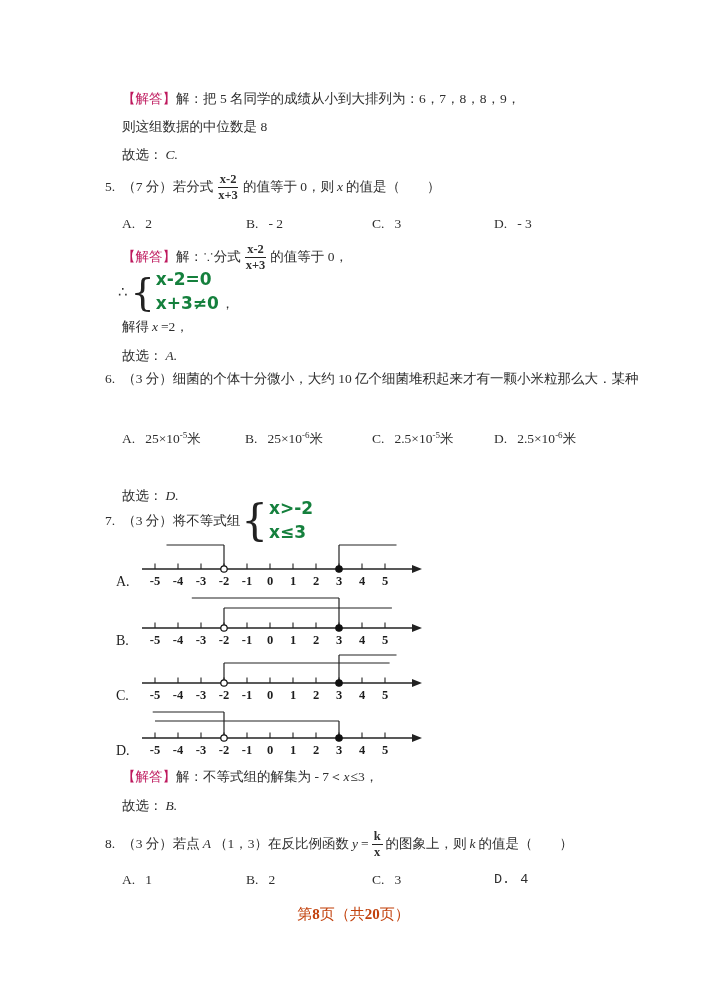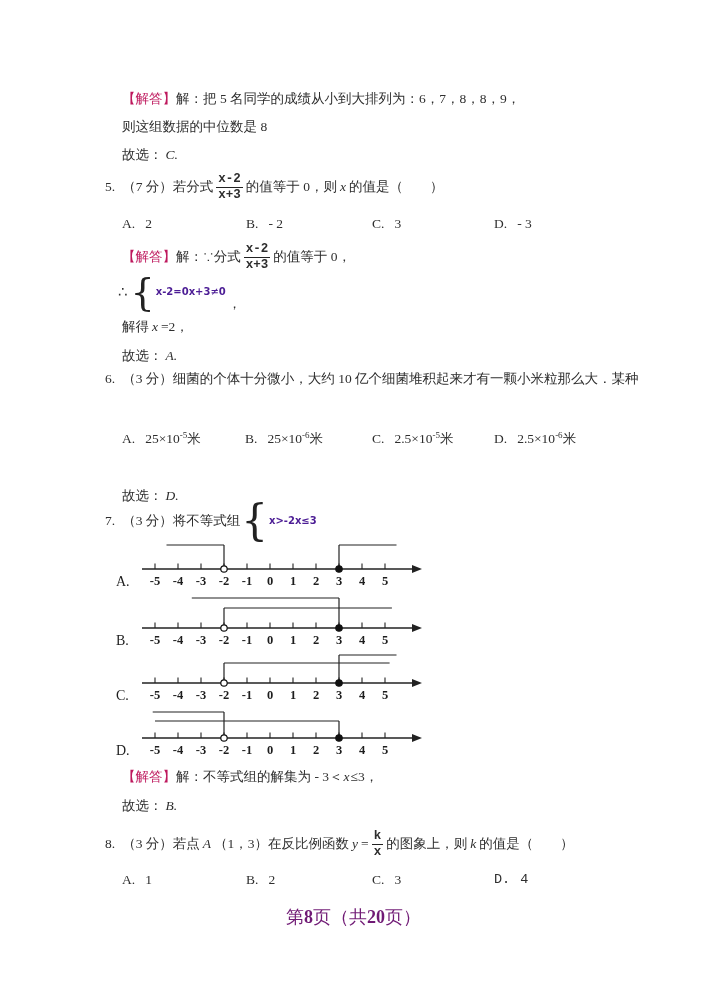--- a/index.html
+++ b/index.html
@@ -4,35 +4,35 @@
 <style>
   html,body{margin:0;padding:0;background:#fff;}
   .page{position:relative;width:707px;height:1000px;background:#ffffff;overflow:hidden;
         font-family:"Liberation Serif","DejaVu Serif",serif;color:#2e2e2e;font-size:13.5px;}
   .line{position:absolute;white-space:nowrap;line-height:18px;}
   .flexline{position:absolute;display:flex;align-items:center;white-space:nowrap;}
   .sol-label{color:#be185d;}
   .ital{font-style:italic;margin:0 3px;}
   .qnum{margin-right:7px;}
   .frac{display:inline-flex;flex-direction:column;align-items:center;vertical-align:middle;
-        font-family:Liberation Mono, monospace;font-weight:bold;font-size:12.5px;line-height:1.15;margin:0 3px;}
+        font-family:Liberation Serif, serif;font-weight:bold;font-size:12.5px;line-height:1.15;margin:0 3px;}
   .frac .num{display:block;border-bottom:1.4px solid #222;padding:0 2px;}
   .frac .den{display:block;padding:0 2px;}
   .brace{font-family:"DejaVu Serif",serif;font-weight:400;line-height:0.9;color:#222;margin:0 1px;}
   .brace.big{font-size:42px;}
   .brace.med{font-size:38px;}
-  .sys{display:inline-flex;flex-direction:row;font-family:"DejaVu Sans",sans-serif;
-       font-weight:bold;font-size:10px;line-height:1.4;color:#4c1d95;}
+  .sys{display:inline-flex;flex-direction:column;font-family:"DejaVu Sans",sans-serif;
+       font-weight:bold;font-size:17px;line-height:1.4;color:#15803d;}
   .therefore{font-size:15px;margin-right:2px;}
   .sys-comma{align-self:flex-end;margin-bottom:0;margin-left:2px;}
   .opt{position:absolute;white-space:nowrap;}
   .opt-label{margin-right:10px;}
   .sup{font-size:9px;position:relative;top:-5px;}
   .nl{position:absolute;left:96px;}
-  .footer{position:absolute;left:0;width:707px;text-align:center;font-size:18px;color:#701a75;}
+  .footer{position:absolute;left:0;width:707px;text-align:center;font-size:15px;color:#c2410c;}
   .footer b{font-weight:bold;}
 </style>
 </head>
 <body>
 
 <div class="page">
 
   <div class="line" style="left:122px;top:90px;">
     <span class="sol-label">【解答】</span><span>解：把 5 名同学的成绩从小到大排列为：6，7，8，8，9，</span>
   </div>
@@ -237,21 +237,21 @@
       <line x1="266" y1="32" x2="266" y2="26.5" stroke="#222" stroke-width="1.1"></line>
       <text x="266" y="48" text-anchor="middle" font-size="12.5" font-weight="600" font-family="Liberation Serif, DejaVu Serif, serif" fill="#1d1d1d">4</text>
       <line x1="289" y1="32" x2="289" y2="26.5" stroke="#222" stroke-width="1.1"></line>
       <text x="289" y="48" text-anchor="middle" font-size="12.5" font-weight="600" font-family="Liberation Serif, DejaVu Serif, serif" fill="#1d1d1d">5</text>
       <circle cx="128" cy="32" r="3.2" fill="#ffffff" stroke="#111" stroke-width="1.2"></circle>
       <circle cx="243" cy="32" r="3.2" fill="#111111" stroke="#111" stroke-width="1.2"></circle>
       <text x="20" y="49" font-size="14" font-family="Liberation Serif, DejaVu Serif, serif" fill="#1d1d1d">D.</text>
     </svg>
 
   <div class="line" style="left:122px;top:768px;">
-    <span class="sol-label">【解答】</span><span>解：不等式组的解集为 - 3＜</span><span class="ital" style="margin:0 1px;">x</span><span>≤3，</span>
+    <span class="sol-label">【解答】</span><span>解：不等式组的解集为 - 7＜</span><span class="ital" style="margin:0 1px;">x</span><span>≤3，</span>
   </div>
   <div class="line" style="left:122px;top:797px;">
     <span>故选：</span><span class="ital">B.</span>
   </div>
 
   <div class="flexline" style="left:105px;top:826px;height:36px;">
     <span class="qnum">8.</span>
     <span>（3 分）若点</span>
     <span class="ital">A</span>
     <span>（1，3）在反比例函数</span>

